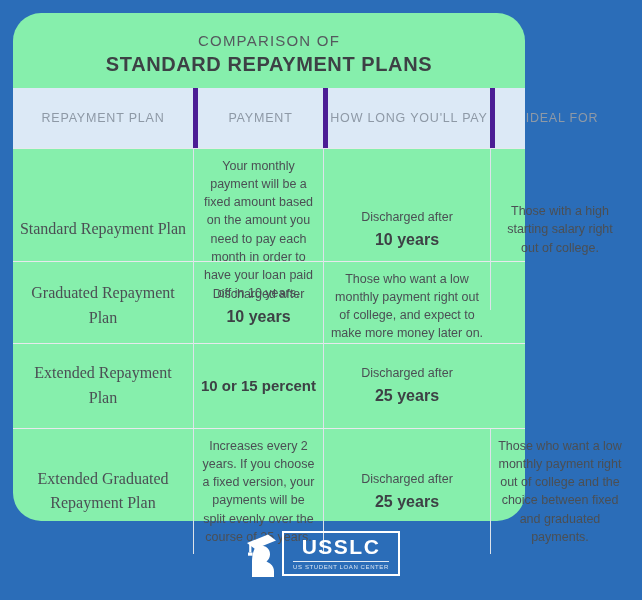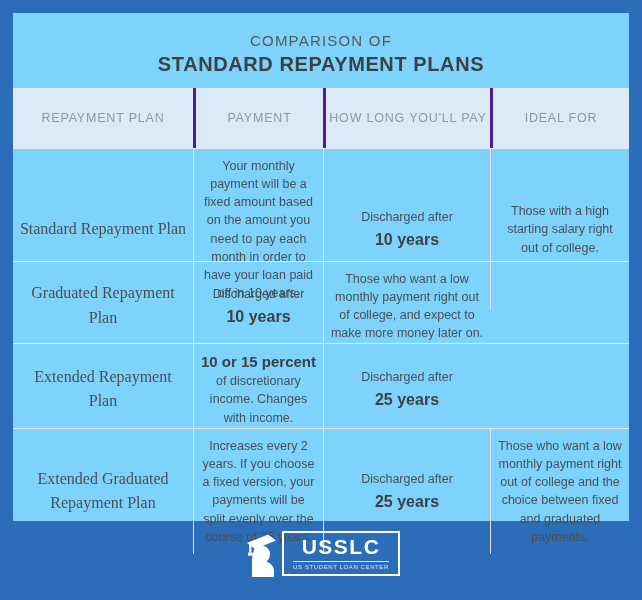--- a/index.html
+++ b/index.html
@@ -13,23 +13,24 @@
     position: relative;
     width: 642px;
     height: 600px;
     background: #2b6db8;
     overflow: hidden;
   }
   .sheet {
     position: absolute;
     left: 13px;
     top: 13px;
-    width: 616px;
+    width: 512px;
     height: 508px;
-    background: #7dd3fc;
+    background: #86efac;
+    border-radius: 28px;
   }
   
   .title-block {
     height: 75px;
     display: flex;
     flex-direction: column;
     align-items: center;
     justify-content: center;
     gap: 4px;
     padding-top: 6px;
@@ -55,21 +56,21 @@
     background: #dce9f6;
   }
   .th {
     display: flex;
     align-items: center;
     justify-content: center;
     font-size: 12.5px;
     color: #8e99a6;
     letter-spacing: 0.8px;
     text-align: center;
-    border-left: 3px solid #4c1d95;
+    border-left: 5px solid #4c1d95;
   }
   .th:first-child { border-left: none; }
   .trow { border-top: 1px solid #e7e9ed; }
   .trow:first-of-type { border-top: none; }
   .td {
     display: flex;
     flex-direction: column;
     align-items: center;
     justify-content: center;
     text-align: center;
@@ -191,21 +192,20 @@
         <div>Those who want a low monthly payment right out of college, and expect to make more money later on.</div>
       </div>
     </div>
 
     <div class="grid-row trow row-3">
       <div class="td">
         <div class="plan-name">Extended Repayment Plan</div>
       </div>
       <div class="td">
         <div class="payment-bold">10 or 15 percent</div>
-        <div>of discretionary income. Changes with income.</div>
       </div>
       <div class="td">
         <div class="discharged-label">Discharged after</div>
         <div class="years">25 years</div>
       </div>
     </div>
 
     <div class="grid-row trow row-4">
       <div class="td">
         <div class="plan-name">Extended Graduated Repayment Plan</div>

